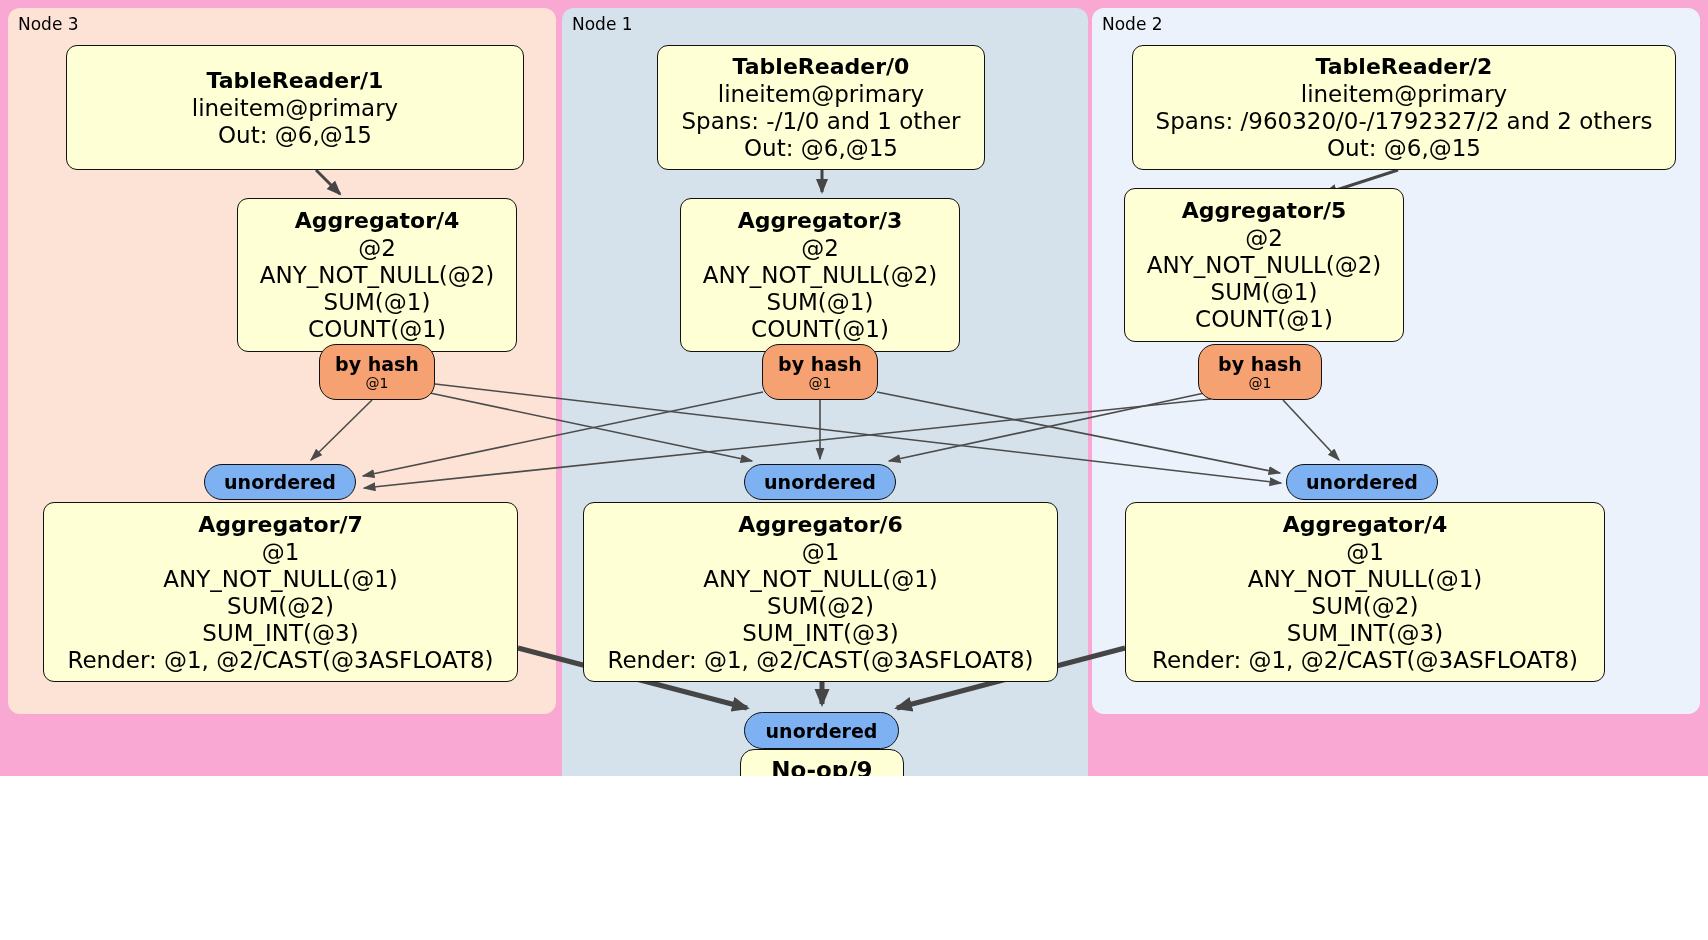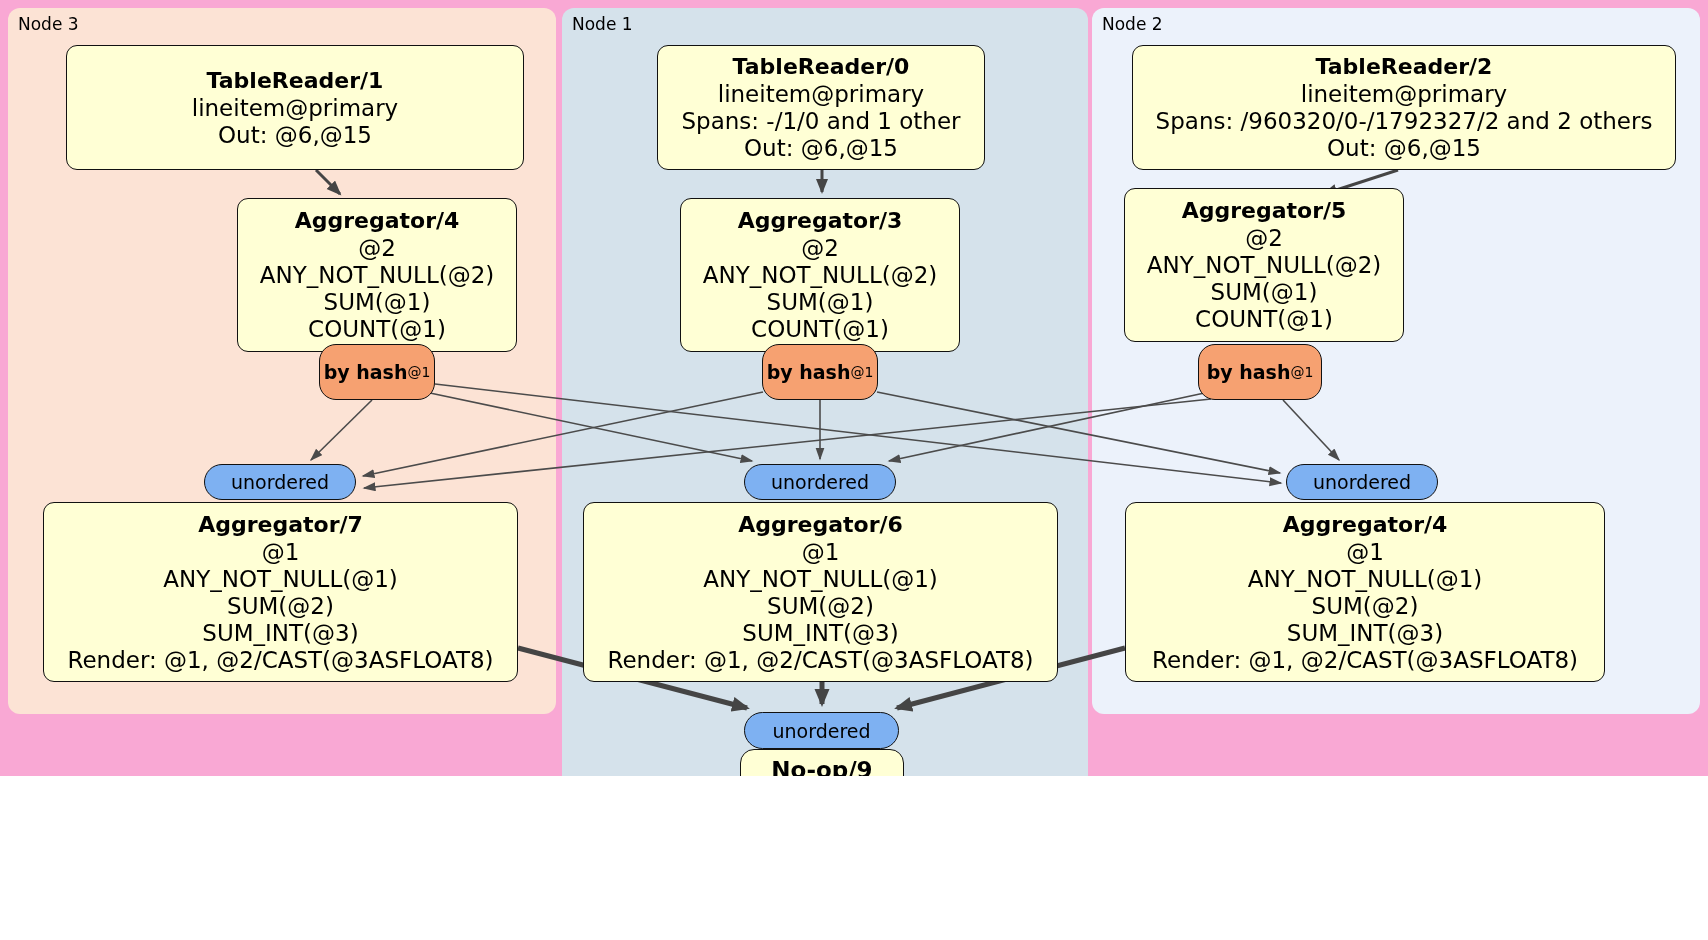--- a/index.html
+++ b/index.html
@@ -52,39 +52,40 @@
   .nbox-line  { font-size: 23px; line-height: 27px; white-space: nowrap; }
 
   .router {
     position: absolute;
     z-index: 3;
     box-sizing: border-box;
     background: var(--router-fill);
     border: 1.6px solid #111;
     border-radius: 17px;
     display: flex;
+    flex-direction: column;
     justify-content: center;
     align-items: center;
     text-align: right;
   }
   .router-label  { font-size: 19px; font-weight: bold; line-height: 22px; }
   .router-detail { font-size: 14px; line-height: 17px; }
 
   .stream {
     position: absolute;
     z-index: 3;
     box-sizing: border-box;
     background: var(--stream-fill);
     border: 1.6px solid #111;
     border-radius: 19px;
     display: flex;
     justify-content: center;
     align-items: center;
     font-size: 19px;
-    font-weight: normal;
+    font-weight: bold;
   }
 
   .terminal-title { font-size: 23px; font-weight: bold; white-space: nowrap; }
 </style>
 </head>
 <body>
 
 <div class="canvas">
 
   <div class="panel" id="panel-node3">

